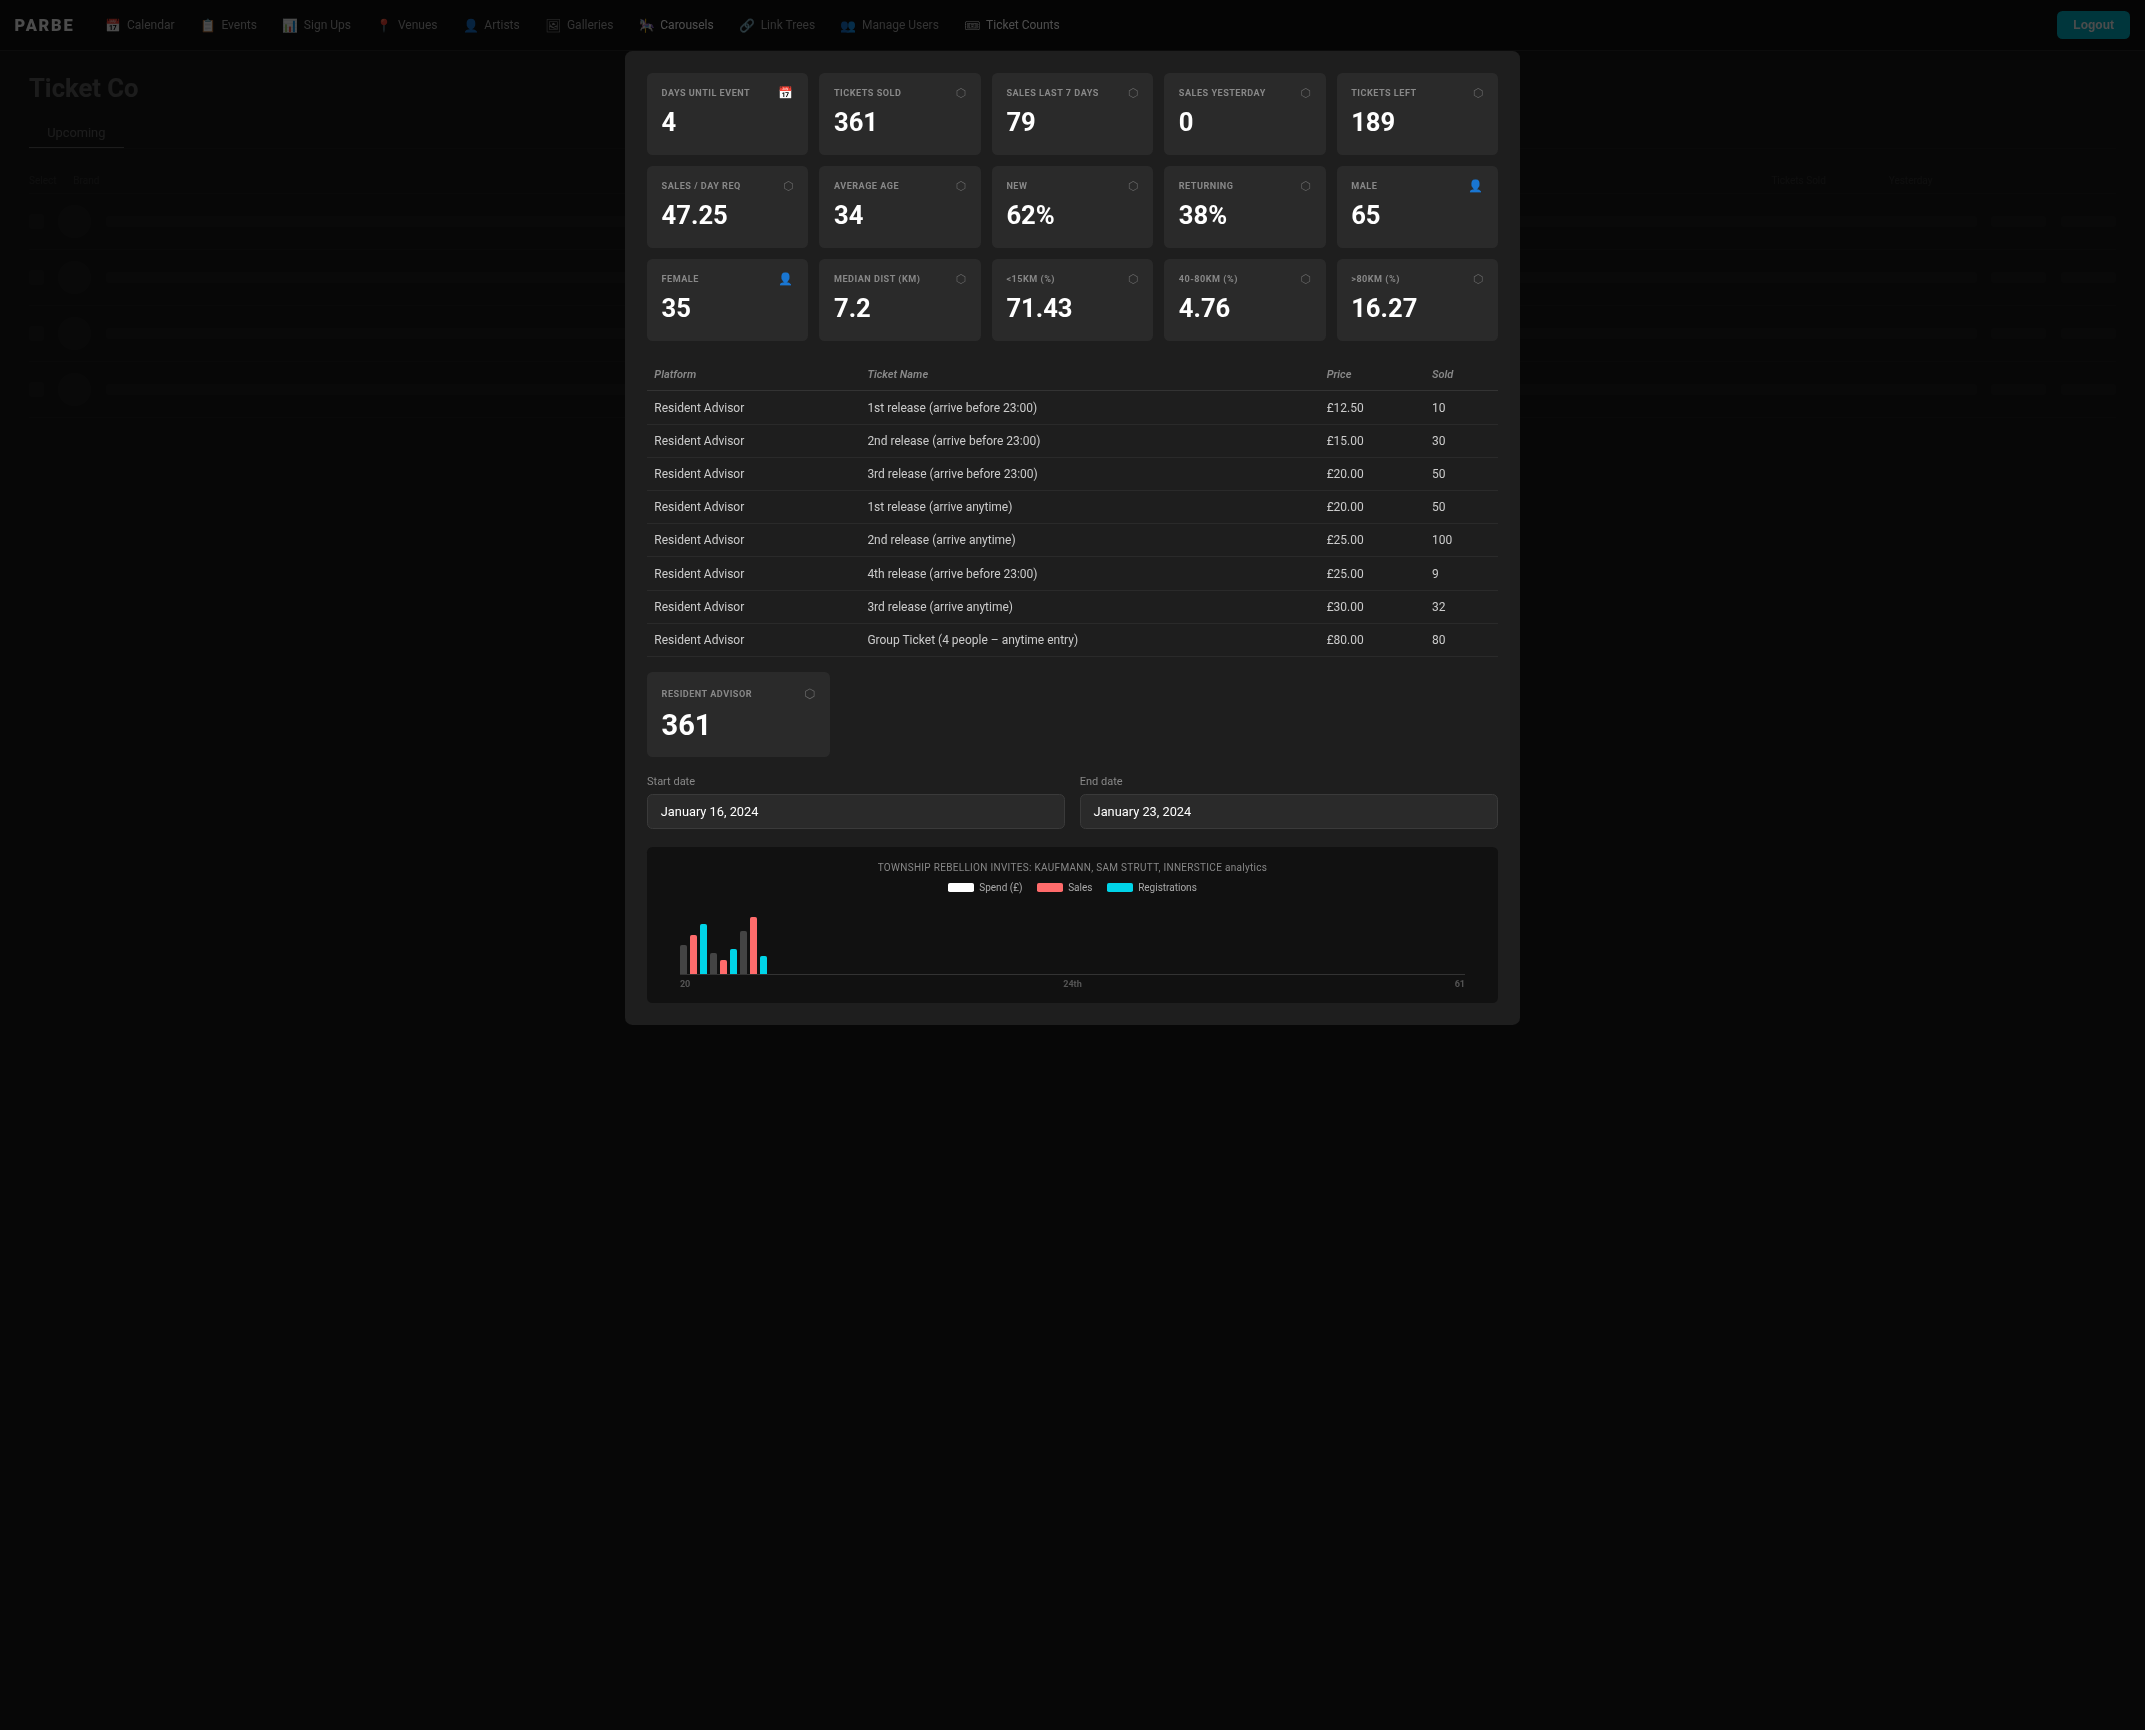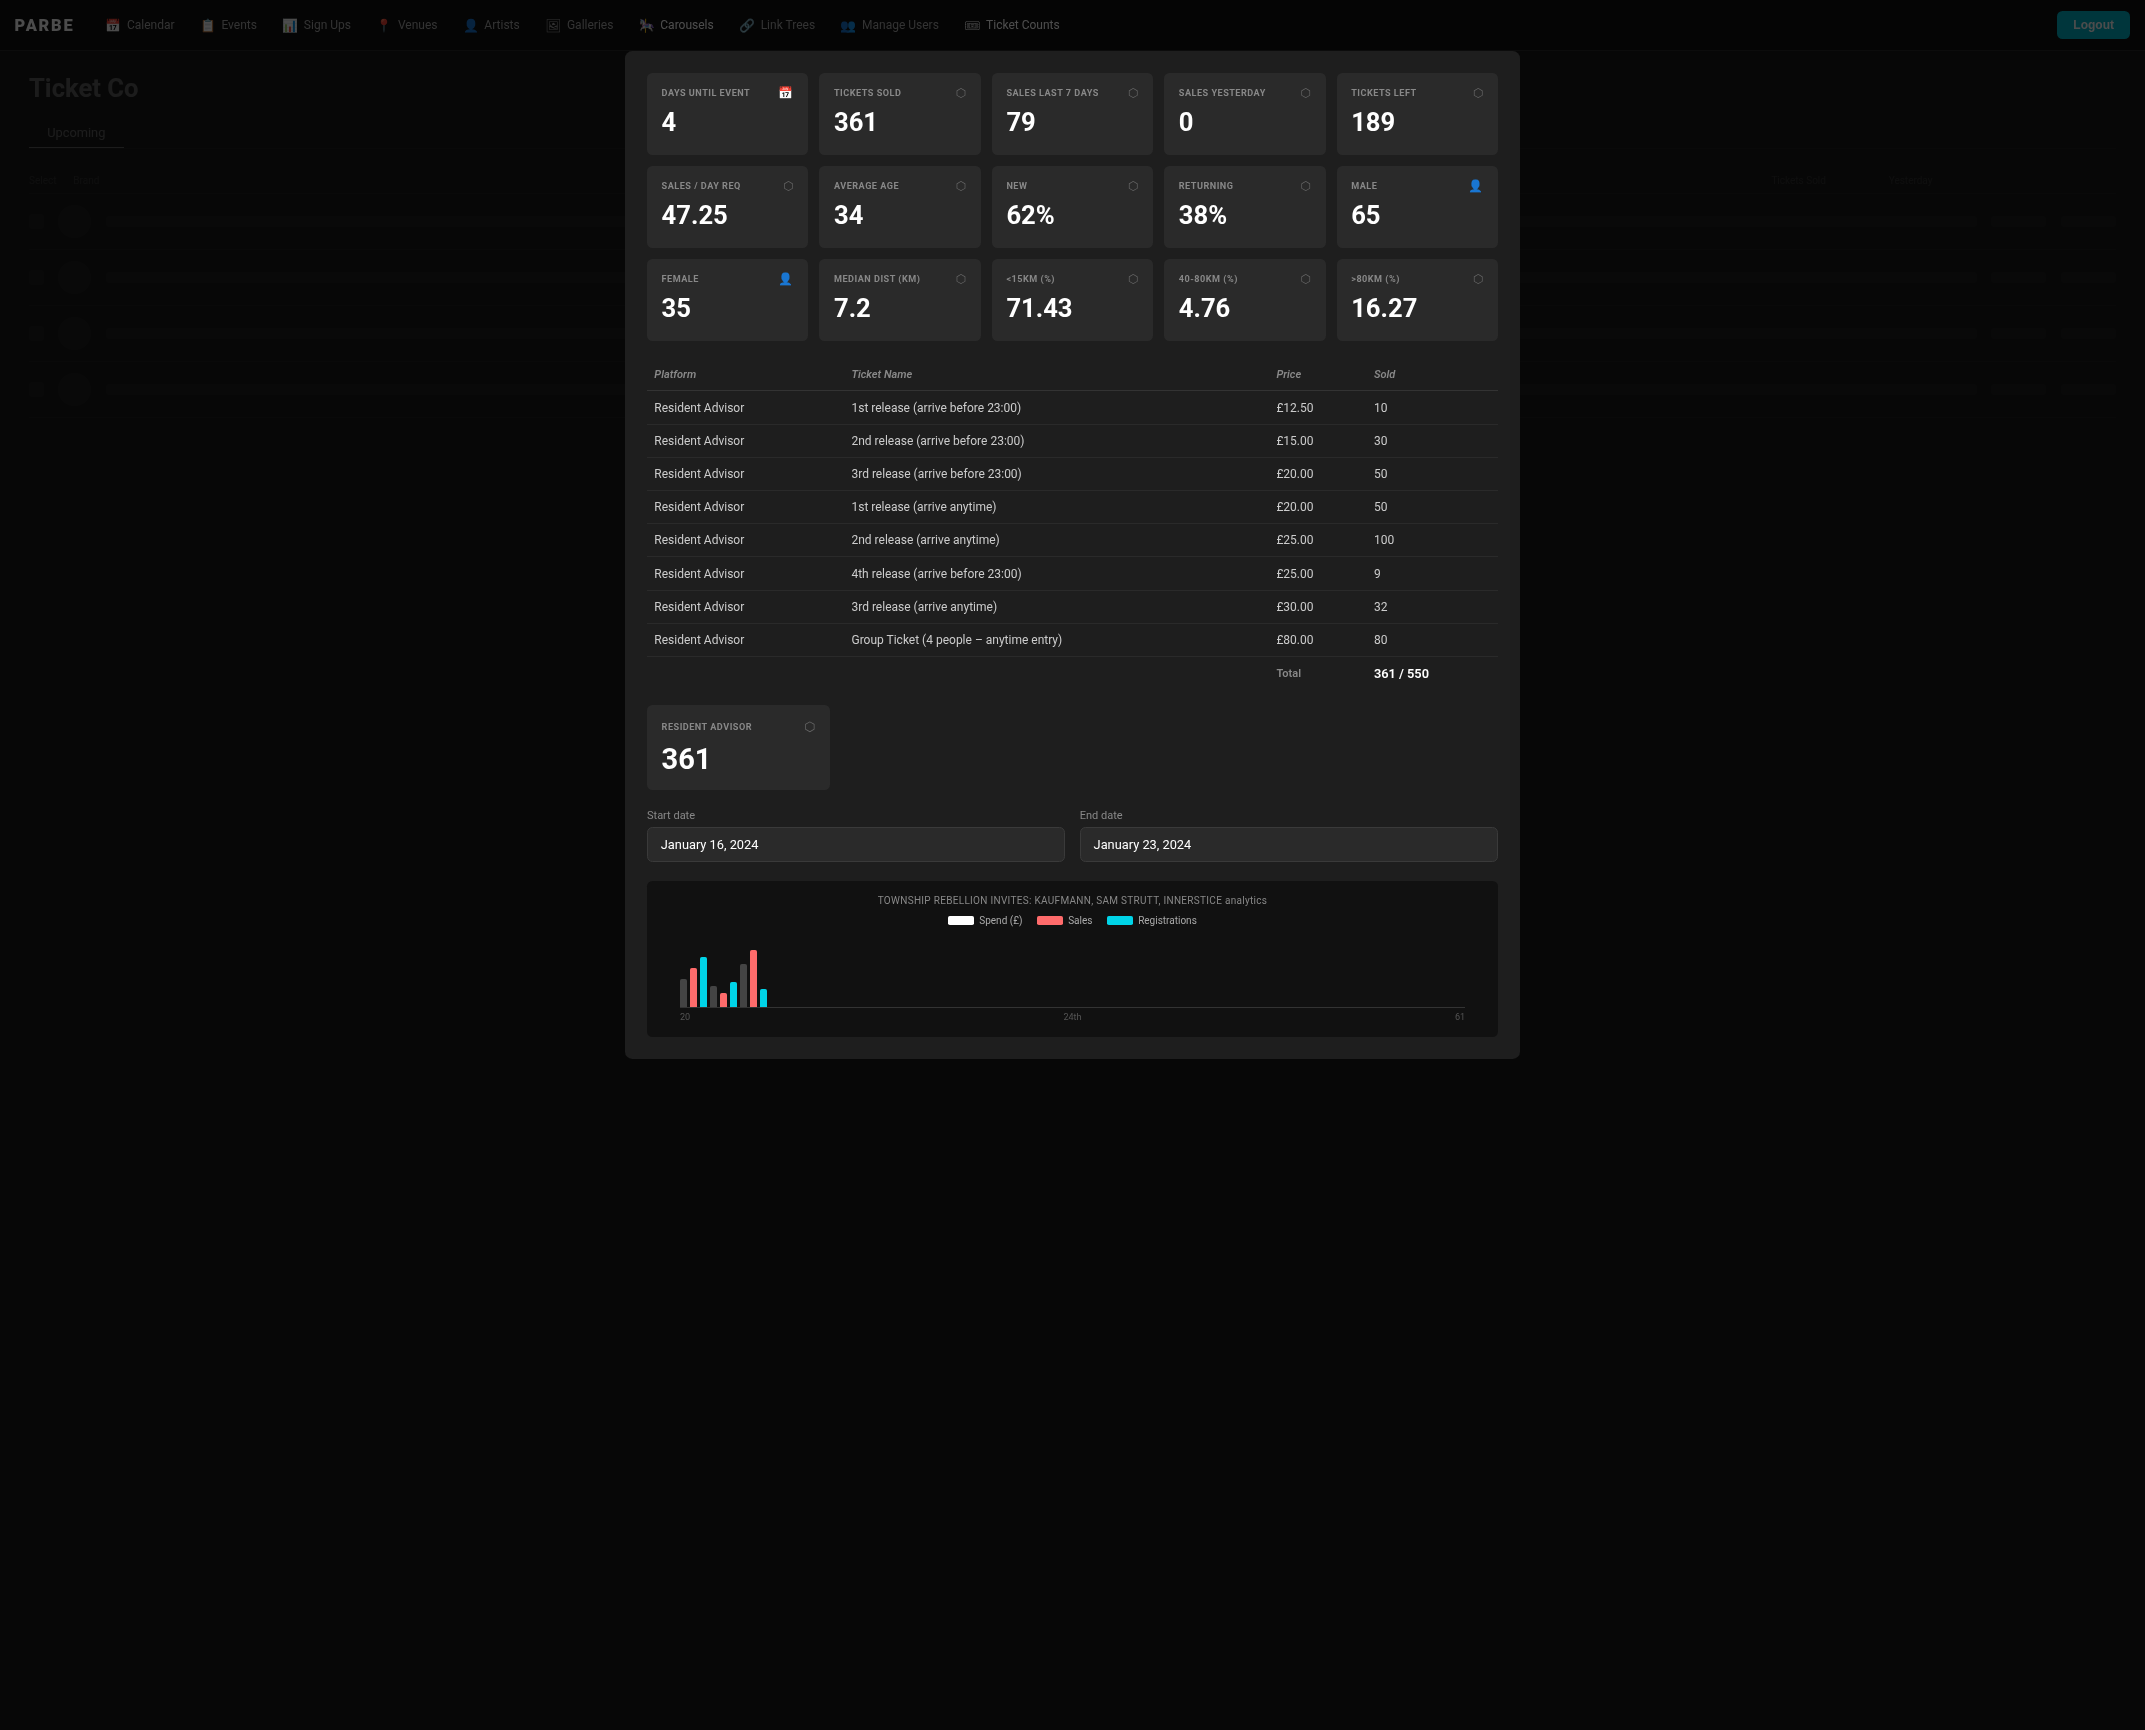--- a/index.html
+++ b/index.html
@@ -573,26 +573,20 @@
       <td>3rd release (arrive anytime)</td>
       <td>£30.00</td>
       <td>32</td>
     </tr>
           <tr>
       <td>Resident Advisor</td>
       <td>Group Ticket (4 people – anytime entry)</td>
       <td>£80.00</td>
       <td>80</td>
     </tr>
-          <tr class="total-row">
-    <td></td>
-    <td></td>
-    <td>Total</td>
-    <td>361 / 550</td>
-  </tr>
         </tbody>
     </table>
 
     <div class="ra-card">
       <div class="ra-card-header">
         <span class="ra-label">RESIDENT ADVISOR</span>
         <span style="font-size:12.8px;color:#666;">⬡</span>
       </div>
       <div class="ra-value">361</div>
     </div>
@@ -629,21 +623,21 @@
           <div style="width:7.3px;height:40%;background:#444;border-radius:1.8px 1.8px 0 0;"></div>
           <div style="width:7.3px;height:55%;background:#ff6b6b;border-radius:1.8px 1.8px 0 0;"></div>
           <div style="width:7.3px;height:70%;background:#00d4e8;border-radius:1.8px 1.8px 0 0;"></div>
           <div style="width:7.3px;height:30%;background:#444;border-radius:1.8px 1.8px 0 0;"></div>
           <div style="width:7.3px;height:20%;background:#ff6b6b;border-radius:1.8px 1.8px 0 0;"></div>
           <div style="width:7.3px;height:35%;background:#00d4e8;border-radius:1.8px 1.8px 0 0;"></div>
           <div style="width:7.3px;height:60%;background:#444;border-radius:1.8px 1.8px 0 0;"></div>
           <div style="width:7.3px;height:80%;background:#ff6b6b;border-radius:1.8px 1.8px 0 0;"></div>
           <div style="width:7.3px;height:25%;background:#00d4e8;border-radius:1.8px 1.8px 0 0;"></div>
         </div>
-        <div style="display:flex;justify-content:space-between;margin-top:3.7px;">
+        <div style="display:flex;justify-content:space-between;margin-top:3.7px;font-weight:bold;">
           <span style="font-size:9.1px;color:#555;">20</span>
           <span style="font-size:9.1px;color:#555;">24th</span>
           <span style="font-size:9.1px;color:#555;">61</span>
         </div>
       </div>
     </div>
 
   </div>
 </div>
 

